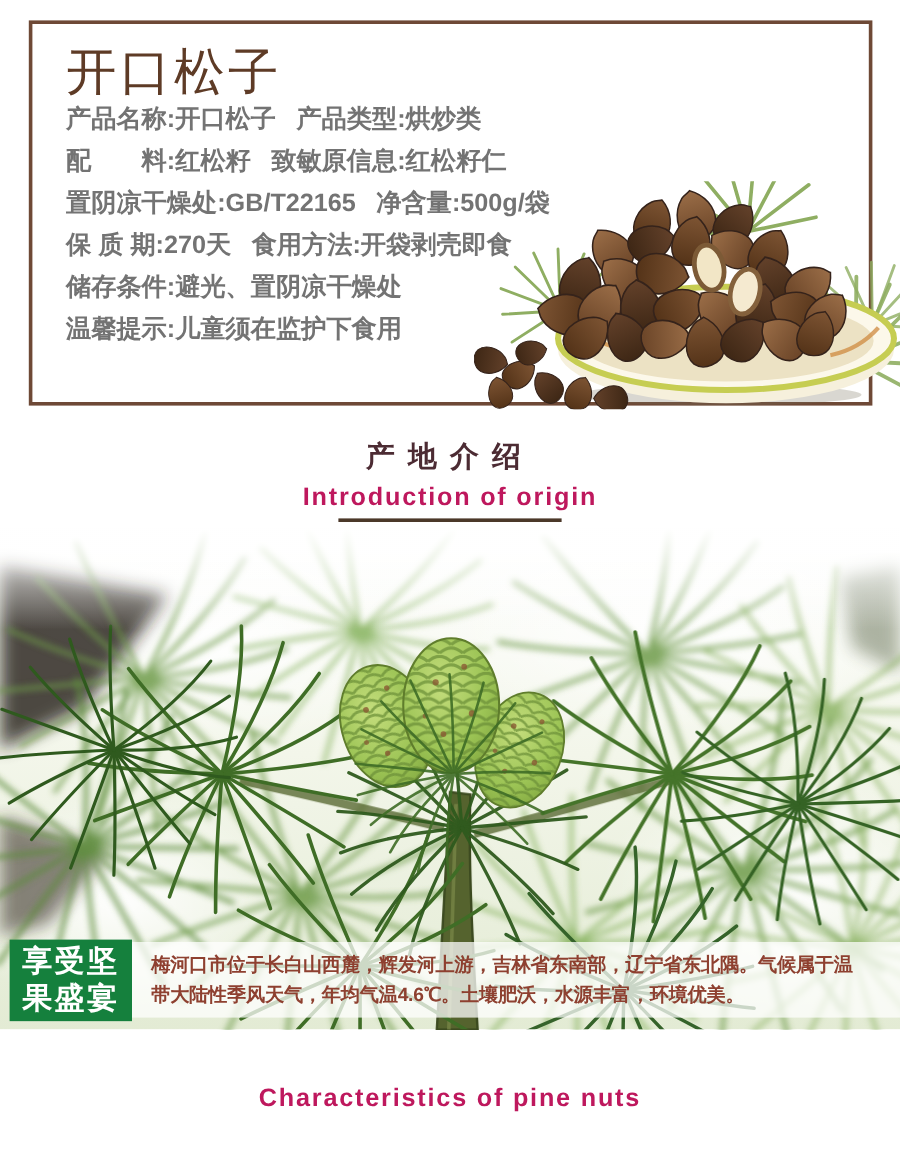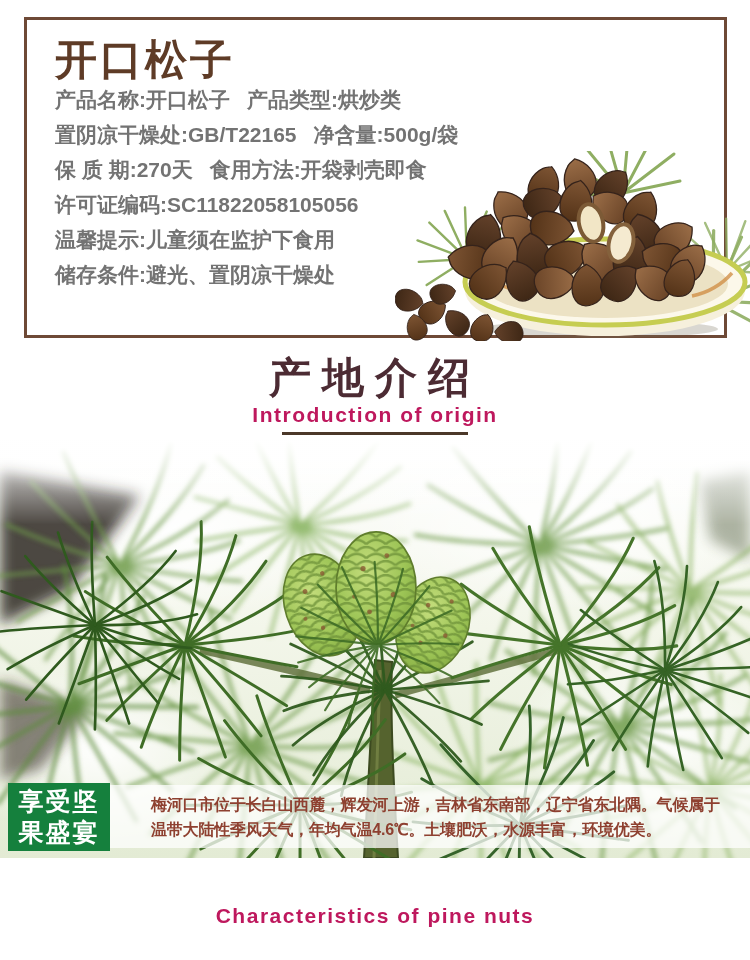--- a/index.html
+++ b/index.html
@@ -2,76 +2,76 @@
 <html><head>
 <meta charset="utf-8">
 <style>
   * { box-sizing: border-box; margin: 0; padding: 0; }
   html,body { width:750px; height:960px; background:#ffffff; overflow:hidden;
               font-family:"Liberation Sans", sans-serif; position:relative; }
 
   
   .info-card { position:absolute; left:24px; top:17px; width:703px; height:321px;
                border:3px solid #6e4936; background:#ffffff; }
-  .info-title { position:absolute; left:28px; top:12px; font-size:42px; font-weight:bold;
+  .info-title { position:absolute; left:28px; top:12px; font-size:42px; font-weight:normal;
                 color:#5e3b26; letter-spacing:3px; }
   .info-rows { position:absolute; left:28px; top:62px; width:660px; }
   .spec-row { height:35px; line-height:35px; font-size:21px; font-weight:bold;
               color:#737373; white-space:nowrap; }
   .spec-right { margin-left:17px; }
 
   .bowl-wrap { position:absolute; left:368px; top:131px; width:370px; height:190px; }
 
   
   .section-head { position:absolute; left:0; width:750px; text-align:center; color:#4c2b33; }
-  .section-head .cn { font-size:42px; line-height:38px; font-weight:900;
-                      font-family:Liberation Mono, monospace; letter-spacing:11px; }
+  .section-head .cn { font-size:24px; line-height:38px; font-weight:900;
+                      font-family:Liberation Serif, serif; letter-spacing:11px; }
   .section-head .en { font-size:21px; line-height:24px; letter-spacing:1.5px; margin-top:3px;
                       font-weight:bold; color:#be185d; }
   .head-origin { top:362px; }
   .head-features { top:901px; }
   .head-line { width:186px; height:3px; background:#4b3829; margin:5px auto 0; }
 
   
   .photo { position:absolute; left:0; top:440px; width:750px; height:418px; overflow:hidden; }
   .photo svg { display:block; }
 
   
   .badge { position:absolute; left:8px; top:783px; width:102px; height:68px;
            background:#15803d; color:#ffffff; display:flex; flex-direction:column;
            align-items:center; justify-content:center; z-index:3; }
   .badge span { font-size:25px; line-height:31px; font-weight:bold; letter-spacing:2px; }
   .band { position:absolute; left:110px; top:785px; width:640px; height:63px;
           background:rgba(255,255,255,0.74); z-index:2; }
   .band p { padding:7px 24px 0 16px; font-size:16px; line-height:25px;
-            letter-spacing:-0.2px; font-weight:bold; color:#8e4030;margin-left:25px; }
+            letter-spacing:-0.2px; font-weight:bold; color:#8e4030; }
 </style>
 </head>
 <body>
 
 <div class="info-card">
   <div class="info-title">开口松子</div>
   <div class="info-rows">
     <div class="spec-row">
       <span>产品名称:开口松子</span><span class="spec-right">产品类型:烘炒类</span>
     </div>
     <div class="spec-row">
+      <span>配　　料:红松籽</span><span class="spec-right">致敏原信息:红松籽仁</span>
+    </div>
+    <div class="spec-row">
       <span>置阴凉干燥处:GB/T22165</span><span class="spec-right">净含量:500g/袋</span>
     </div>
     <div class="spec-row">
       <span>保 质 期:270天</span><span class="spec-right">食用方法:开袋剥壳即食</span>
     </div>
     <div class="spec-row">
-      <span>许可证编码:SC11822058105056</span>
+      <span>储存条件:避光、置阴凉干燥处</span>
     </div>
     <div class="spec-row">
       <span>温馨提示:儿童须在监护下食用</span>
-    </div>
-    <div class="spec-row">
-      <span>储存条件:避光、置阴凉干燥处</span>
     </div>
   </div>
 
   <div class="bowl-wrap">
     <svg width="370" height="190" viewBox="0 0 370 190">
       <defs>
         <linearGradient id="nutGa" x1="0" y1="0" x2="0" y2="1">
           <stop offset="0" stop-color="#9a6d47"></stop>
             <stop offset="1" stop-color="#6b4528"></stop>
         </linearGradient>

